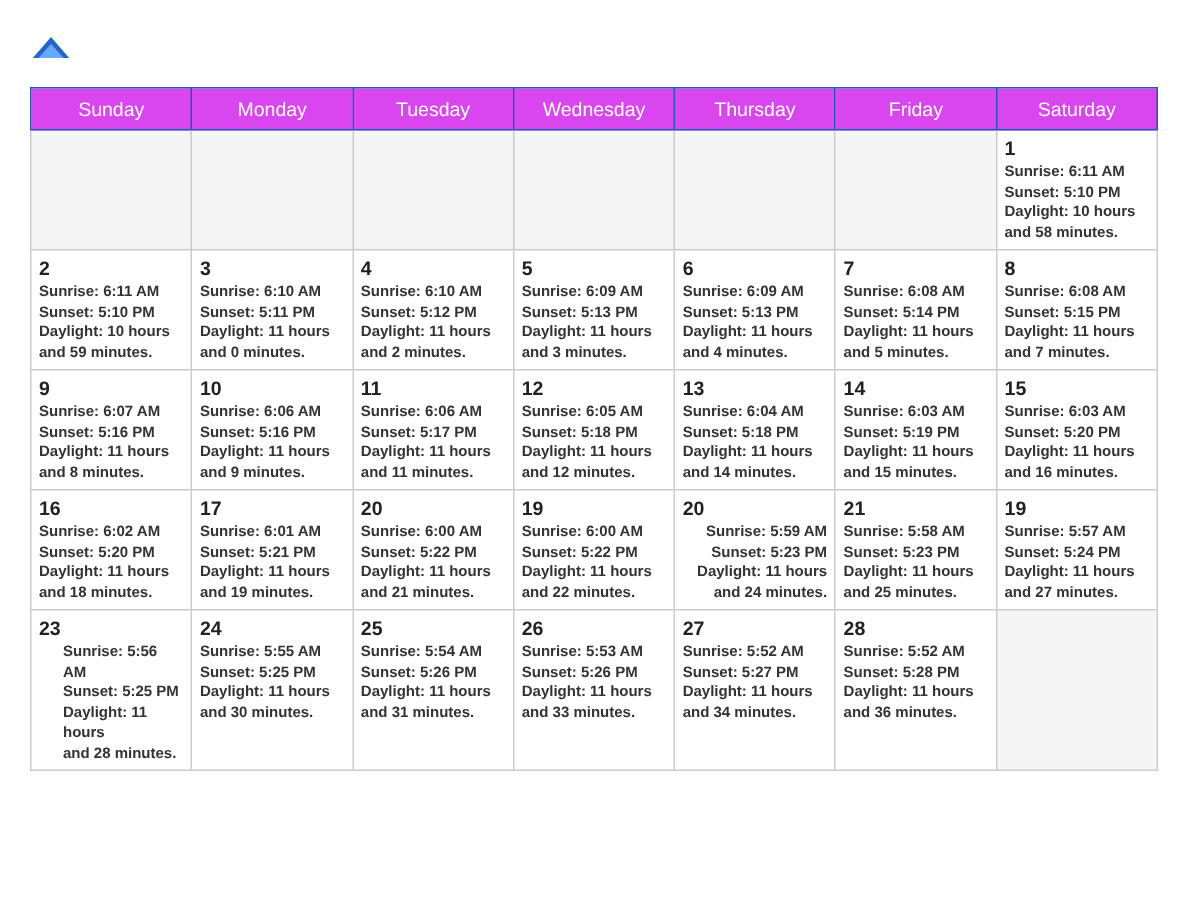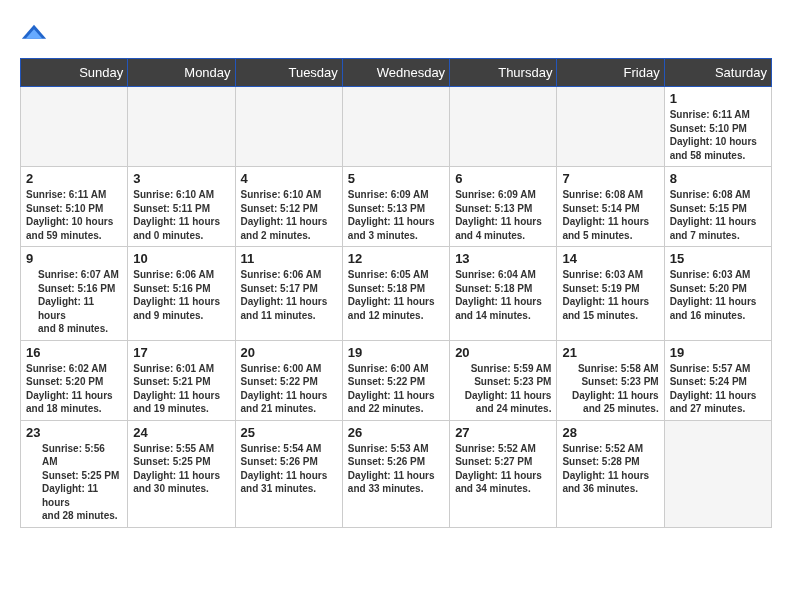--- a/index.html
+++ b/index.html
@@ -51,24 +51,24 @@
     .location {
       font-size: 15px;
       color: #555;
     }
     .calendar {
       width: 100%;
       border-collapse: collapse;
       font-size: 11px;
     }
     .calendar th {
-      background: #404040;
+      background: #d946ef;
       color: #fff;
       padding: 6px 4px;
-      text-align: right;
+      text-align: center;
       font-size: 13px;
       font-weight: normal;
       border: 1px solid #2255bb;
     }
     .calendar td {
       border: 1px solid #ccc;
       vertical-align: top;
       padding: 4px 5px;
       width: calc(100% / 7);
       min-height: 80px;
@@ -186,21 +186,21 @@
           <div class="day-number">8</div>
           <div class="day-info" style="white-space: pre-line;">Sunrise: 6:08 AM
 Sunset: 5:15 PM
 Daylight: 11 hours
 and 7 minutes.</div>
         </td>
       </tr>
       <tr>
         <td>
           <div class="day-number">9</div>
-          <div class="day-info" style="white-space: pre-line; margin-left: 12px;">Sunrise: 6:07 AM
+          <div class="day-info" style="white-space: pre-line;">Sunrise: 6:07 AM
 Sunset: 5:16 PM
 Daylight: 11 hours
 and 8 minutes.</div>
         </td>
         <td>
           <div class="day-number">10</div>
           <div class="day-info" style="white-space: pre-line;">Sunrise: 6:06 AM
 Sunset: 5:16 PM
 Daylight: 11 hours
 and 9 minutes.</div>
@@ -272,21 +272,21 @@
         </td>
         <td>
           <div class="day-number">20</div>
           <div class="day-info" style="white-space: pre-line; text-align: right;">Sunrise: 5:59 AM
 Sunset: 5:23 PM
 Daylight: 11 hours
 and 24 minutes.</div>
         </td>
         <td>
           <div class="day-number">21</div>
-          <div class="day-info" style="white-space: pre-line; text-align: right;">Sunrise: 5:58 AM
+          <div class="day-info" style="white-space: pre-line;">Sunrise: 5:58 AM
 Sunset: 5:23 PM
 Daylight: 11 hours
 and 25 minutes.</div>
         </td>
         <td>
           <div class="day-number">19</div>
           <div class="day-info" style="white-space: pre-line;">Sunrise: 5:57 AM
 Sunset: 5:24 PM
 Daylight: 11 hours
 and 27 minutes.</div>

